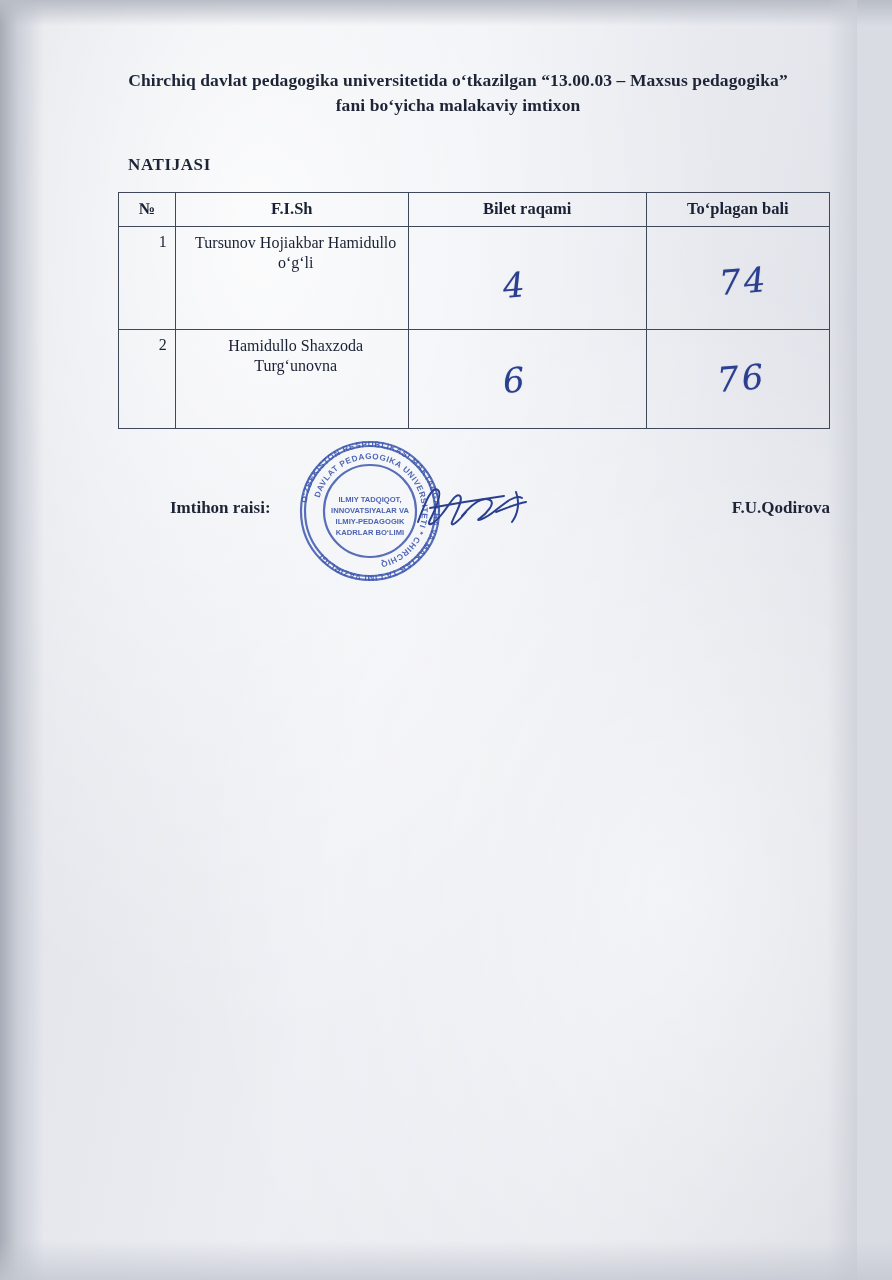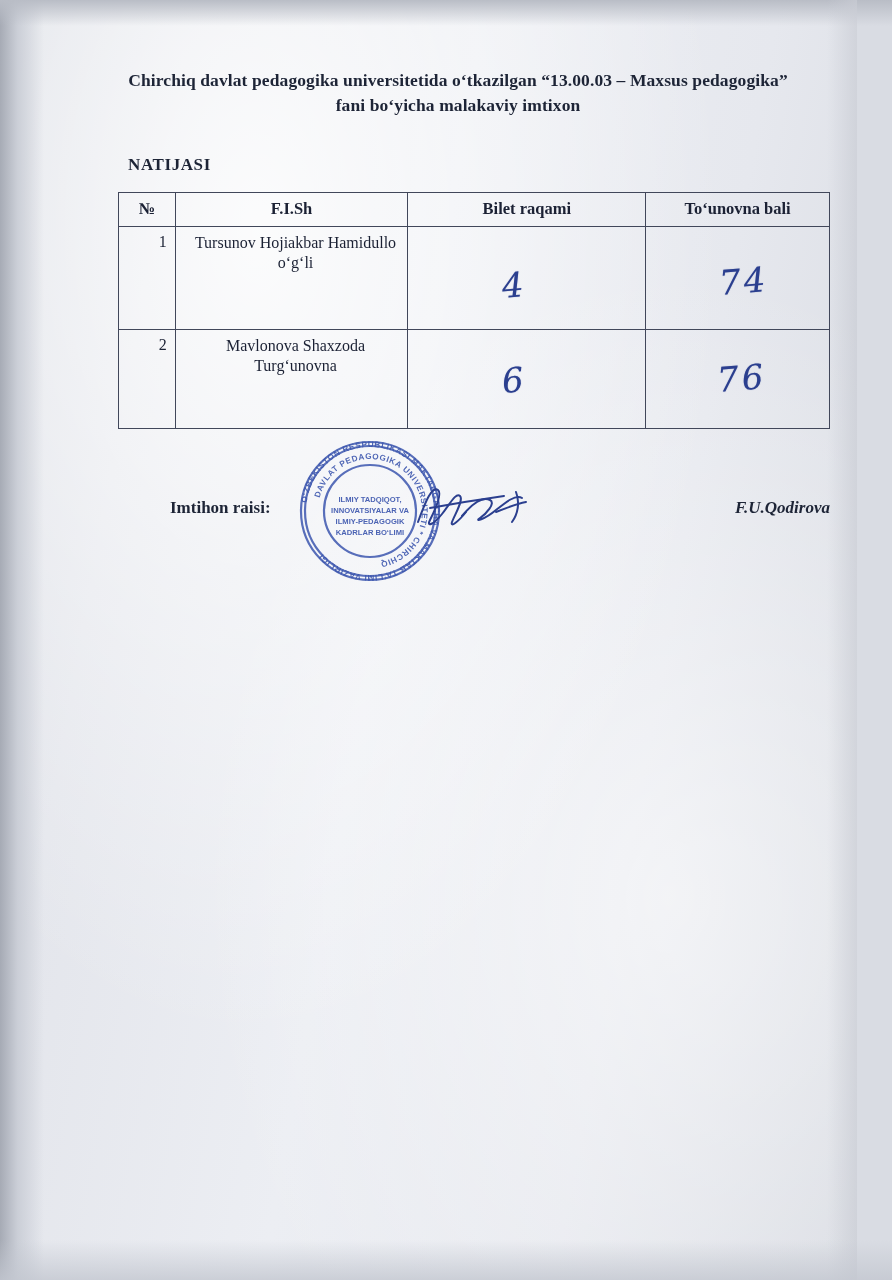--- a/index.html
+++ b/index.html
@@ -155,21 +155,20 @@
     color: #1d2436;
     text-align: right;
   }
   .sign-name {
     position: absolute;
     right: 0;
     top: 0;
     font-size: 17px;
     font-weight: bold;
     color: #1d2436;
-    font-style: italic;
   }
 
   
   .stamp {
     position: absolute;
     left: 291px;
     top: 432px;
     width: 158px;
     height: 158px;
     pointer-events: none;
@@ -199,37 +198,37 @@
 
     <div class="doc-title">Chirchiq davlat pedagogika universitetida o‘tkazilgan “13.00.03 – Maxsus pedagogika” fani bo‘yicha malakaviy imtixon</div>
     <div class="doc-subtitle">NATIJASI</div>
 
     <table class="results">
       <thead>
         <tr>
           <th class="col-num">№</th>
           <th class="col-name">F.I.Sh</th>
           <th class="col-ticket">Bilet raqami</th>
-          <th class="col-score">To‘unovna bali</th>
+          <th class="col-score">To‘plagan bali</th>
         </tr>
       </thead>
       <tbody>
         <tr class="row-1">
           <td class="cell-num">1</td>
           <td class="cell-name">Tursunov Hojiakbar Hamidullo o‘g‘li</td>
           <td class="cell-hand">
             <span class="hand h-ticket1">4</span>
           </td>
           <td class="cell-hand">
             <span class="hand h-score1">74</span>
           </td>
         </tr>
         <tr class="row-2">
           <td class="cell-num">2</td>
-          <td class="cell-name">Mavlonova Shaxzoda Turg‘unovna</td>
+          <td class="cell-name">Hamidullo Shaxzoda Turg‘unovna</td>
           <td class="cell-hand">
             <span class="hand h-ticket2">6</span>
           </td>
           <td class="cell-hand">
             <span class="hand h-score2">76</span>
           </td>
         </tr>
       </tbody>
     </table>
 

